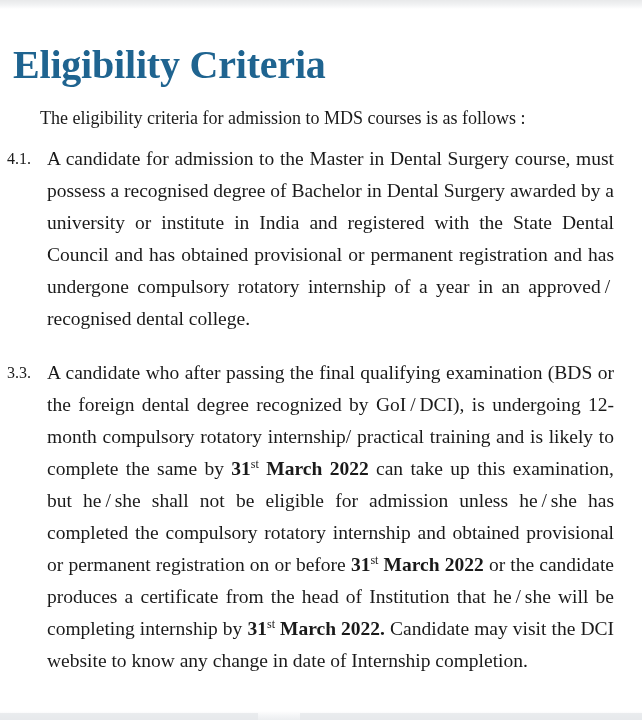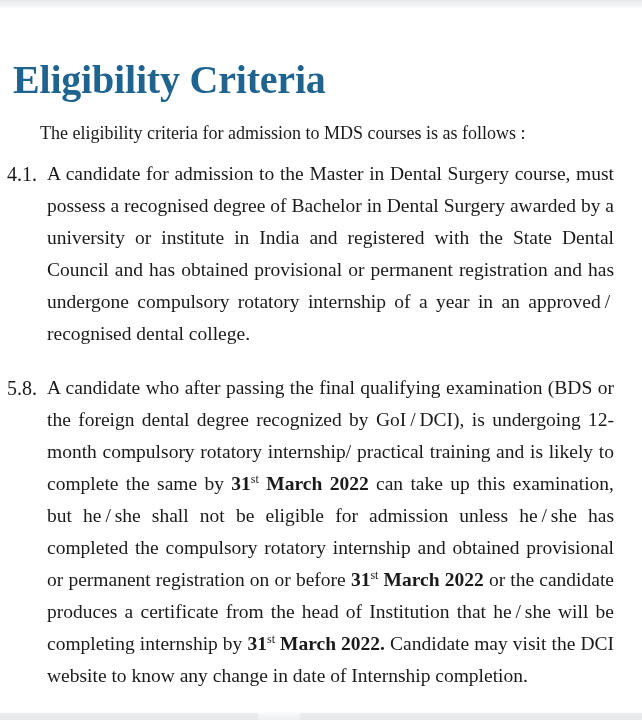--- a/index.html
+++ b/index.html
@@ -40,21 +40,20 @@
   }
   .edge-strip-bottom .seg.a { left: 0;    width: 258px; }
   .edge-strip-bottom .seg.b { left: 300px; width: 342px; }
 
   .page {
     position: absolute;
     top: 0; left: 0;
     width: 642px;
     height: 536px;
     box-sizing: border-box;
-    margin-top: 15px;
   }
 
   .doc-heading {
     position: absolute;
     left: 13px;
     top: 14px;
     font-size: 40px;
     line-height: 48px;
     font-weight: bold;
     color: #1f6490;
@@ -89,21 +88,21 @@
     text-align: justify;
     text-justify: inter-word;
     margin-bottom: 22px;
   }
   .clause:last-child { margin-bottom: 0; }
 
   .clause-number {
     position: absolute;
     left: 0;
     top: 0;
-    font-size: 20px;
+    font-size: 16px;
     line-height: 32px;
     color: #1a1a1a;
     white-space: nowrap;
   }
 
   .clause-body {
     display: block;
   }
 
   .clause-body b,
@@ -128,21 +127,21 @@
 
   <p class="intro-line" style="color: rgb(26, 26, 26);">The eligibility criteria for admission to MDS courses is as follows :</p>
 
   <div class="clause-list">
 
   <div class="clause" style="color: rgb(26, 26, 26);">
         <span class="clause-number" style="color: rgb(26, 26, 26);">4.1.</span>
         <span class="clause-body"><span>A candidate for admission to the Master in Dental Surgery course, must possess a recognised degree of Bachelor in Dental Surgery awarded by a university or institute in India and registered with the State Dental Council and has obtained provisional or permanent registration and has undergone compulsory rotatory internship of a year in an approved / recognised dental college.</span></span>
       </div>
       <div class="clause" style="color: rgb(26, 26, 26);">
-        <span class="clause-number" style="color: rgb(26, 26, 26);">5.8.</span>
+        <span class="clause-number" style="color: rgb(26, 26, 26);">3.3.</span>
         <span class="clause-body"><span>A candidate who after passing the final qualifying examination (BDS or the foreign dental degree recognized by GoI / DCI), is undergoing 12-month compulsory rotatory internship/ practical training and is likely to complete the same by </span><b class="bold-date"><span>31</span><sup>st</sup><span> March 2022</span></b><span> can take up this examination, but he / she shall not be eligible for admission unless he / she has completed the compulsory rotatory internship and obtained provisional or permanent registration on or before </span><b class="bold-date"><span>31</span><sup>st</sup><span> March 2022</span></b><span> or the candidate produces a certificate from the head of Institution that he / she will be completing internship by </span><b class="bold-date"><span>31</span><sup>st</sup><span> March 2022.</span></b><span> Candidate may visit the DCI website to know any change in date of Internship completion.</span></span>
       </div>
     </div>
 
 </div>
 
 <div class="edge-strip-bottom">
   <span class="seg a"></span>
   <span class="seg b"></span>
 </div>

